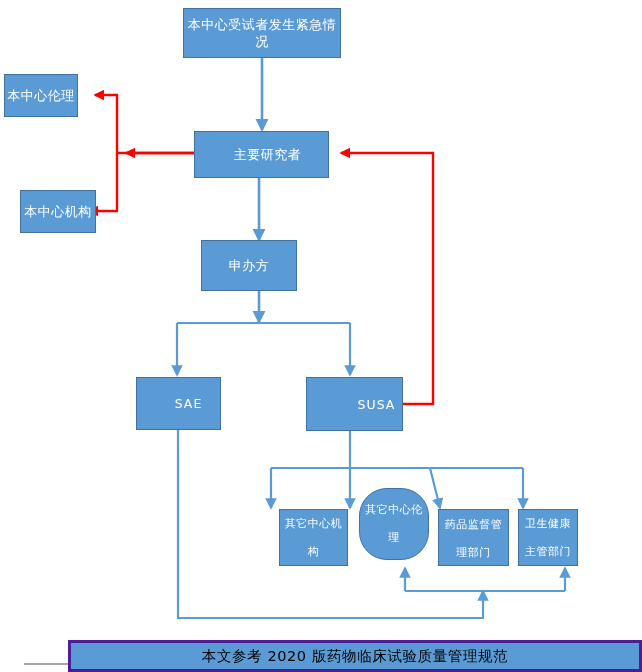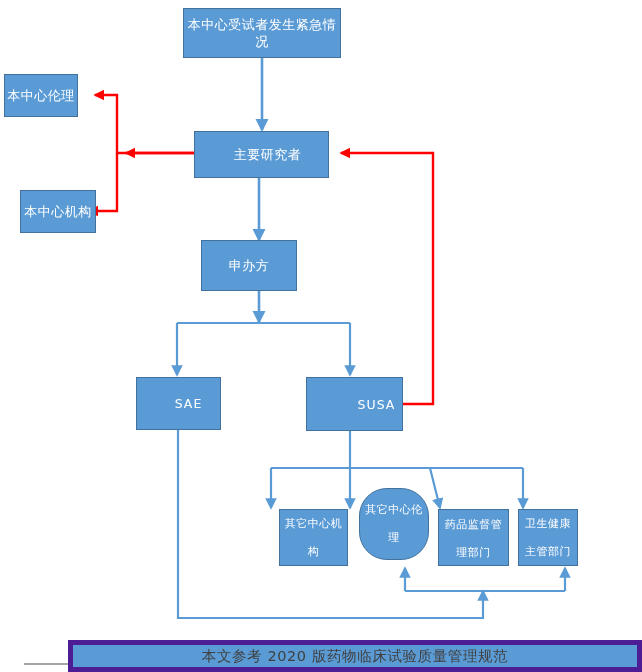--- a/index.html
+++ b/index.html
@@ -51,22 +51,22 @@
   }
   .node.two-line {
     font-size: 11px;
     line-height: 28px;
     margin-left: 32px;
   }
   .banner {
     position: absolute;
     box-sizing: border-box;
     background: #5B9BD5;
-    border: 5px solid #4c1d95;
-    color: #404040;
+    border: 3px solid #4c1d95;
+    color: #000000;
     display: flex;
     align-items: center;
     justify-content: center;
     font-size: 14.5px;
     letter-spacing: 0.6px;
     z-index: 3;
   }
   .stub {
     position: absolute;
     box-sizing: border-box;

